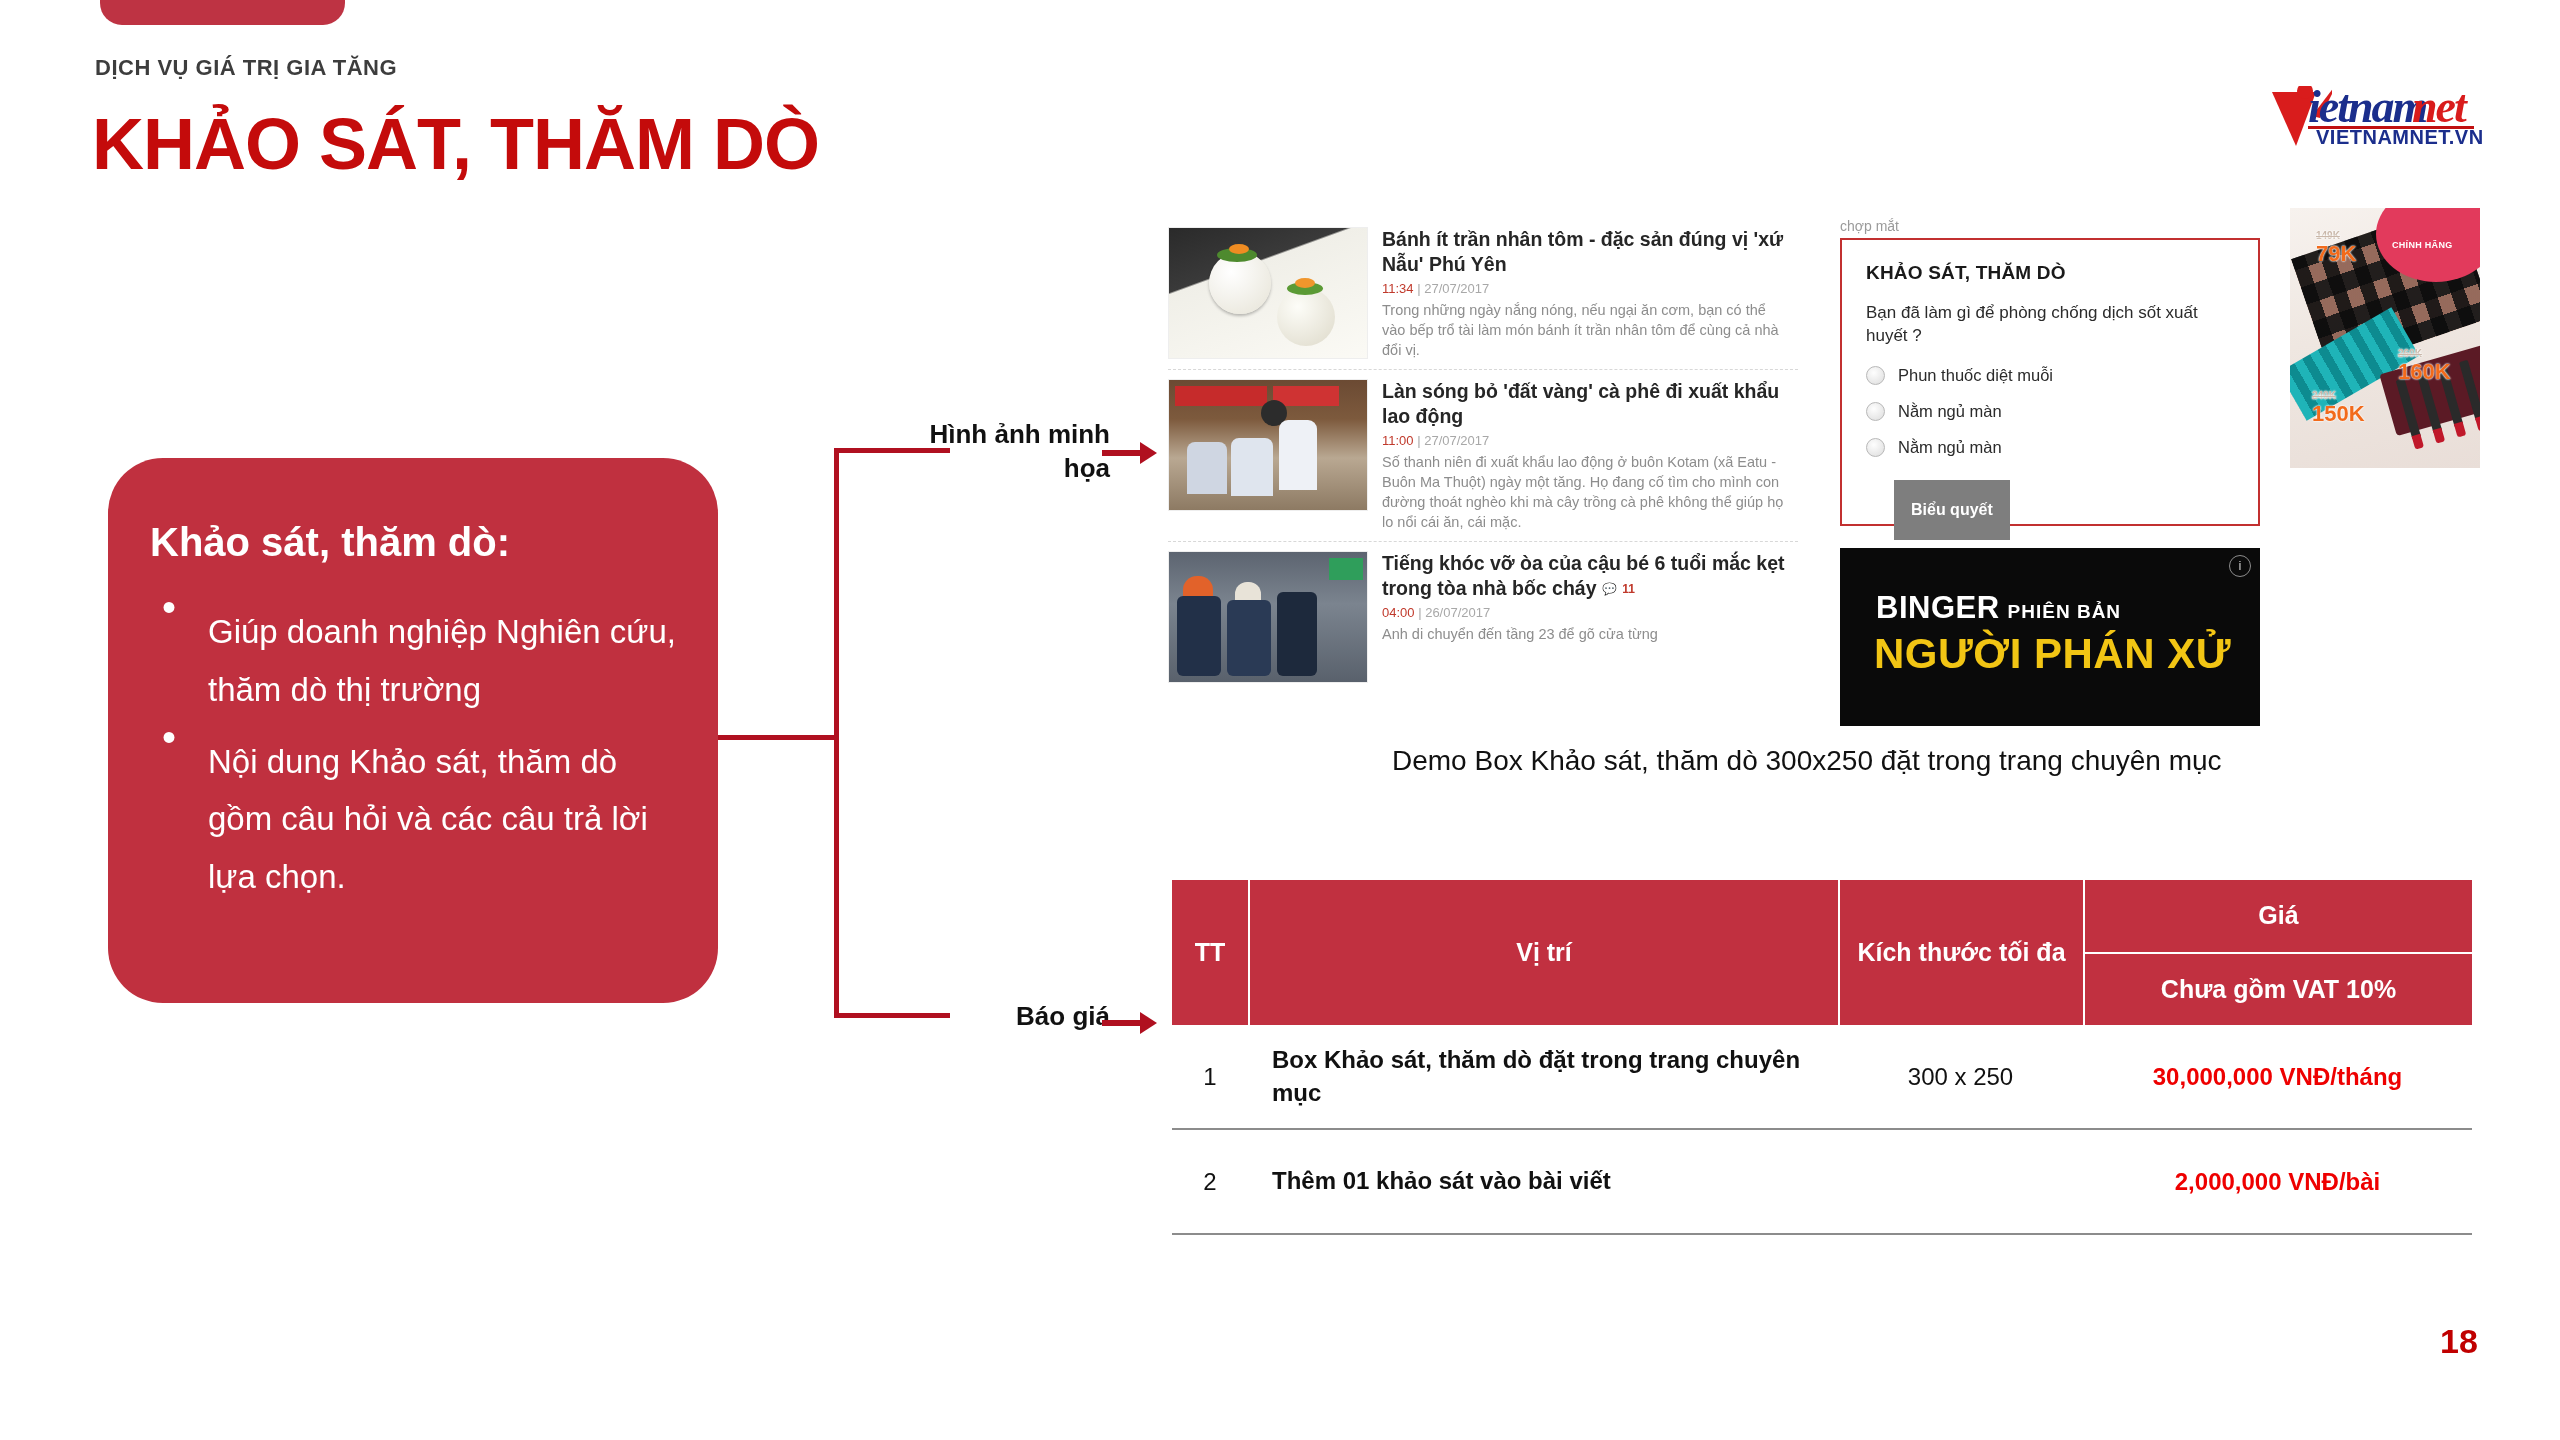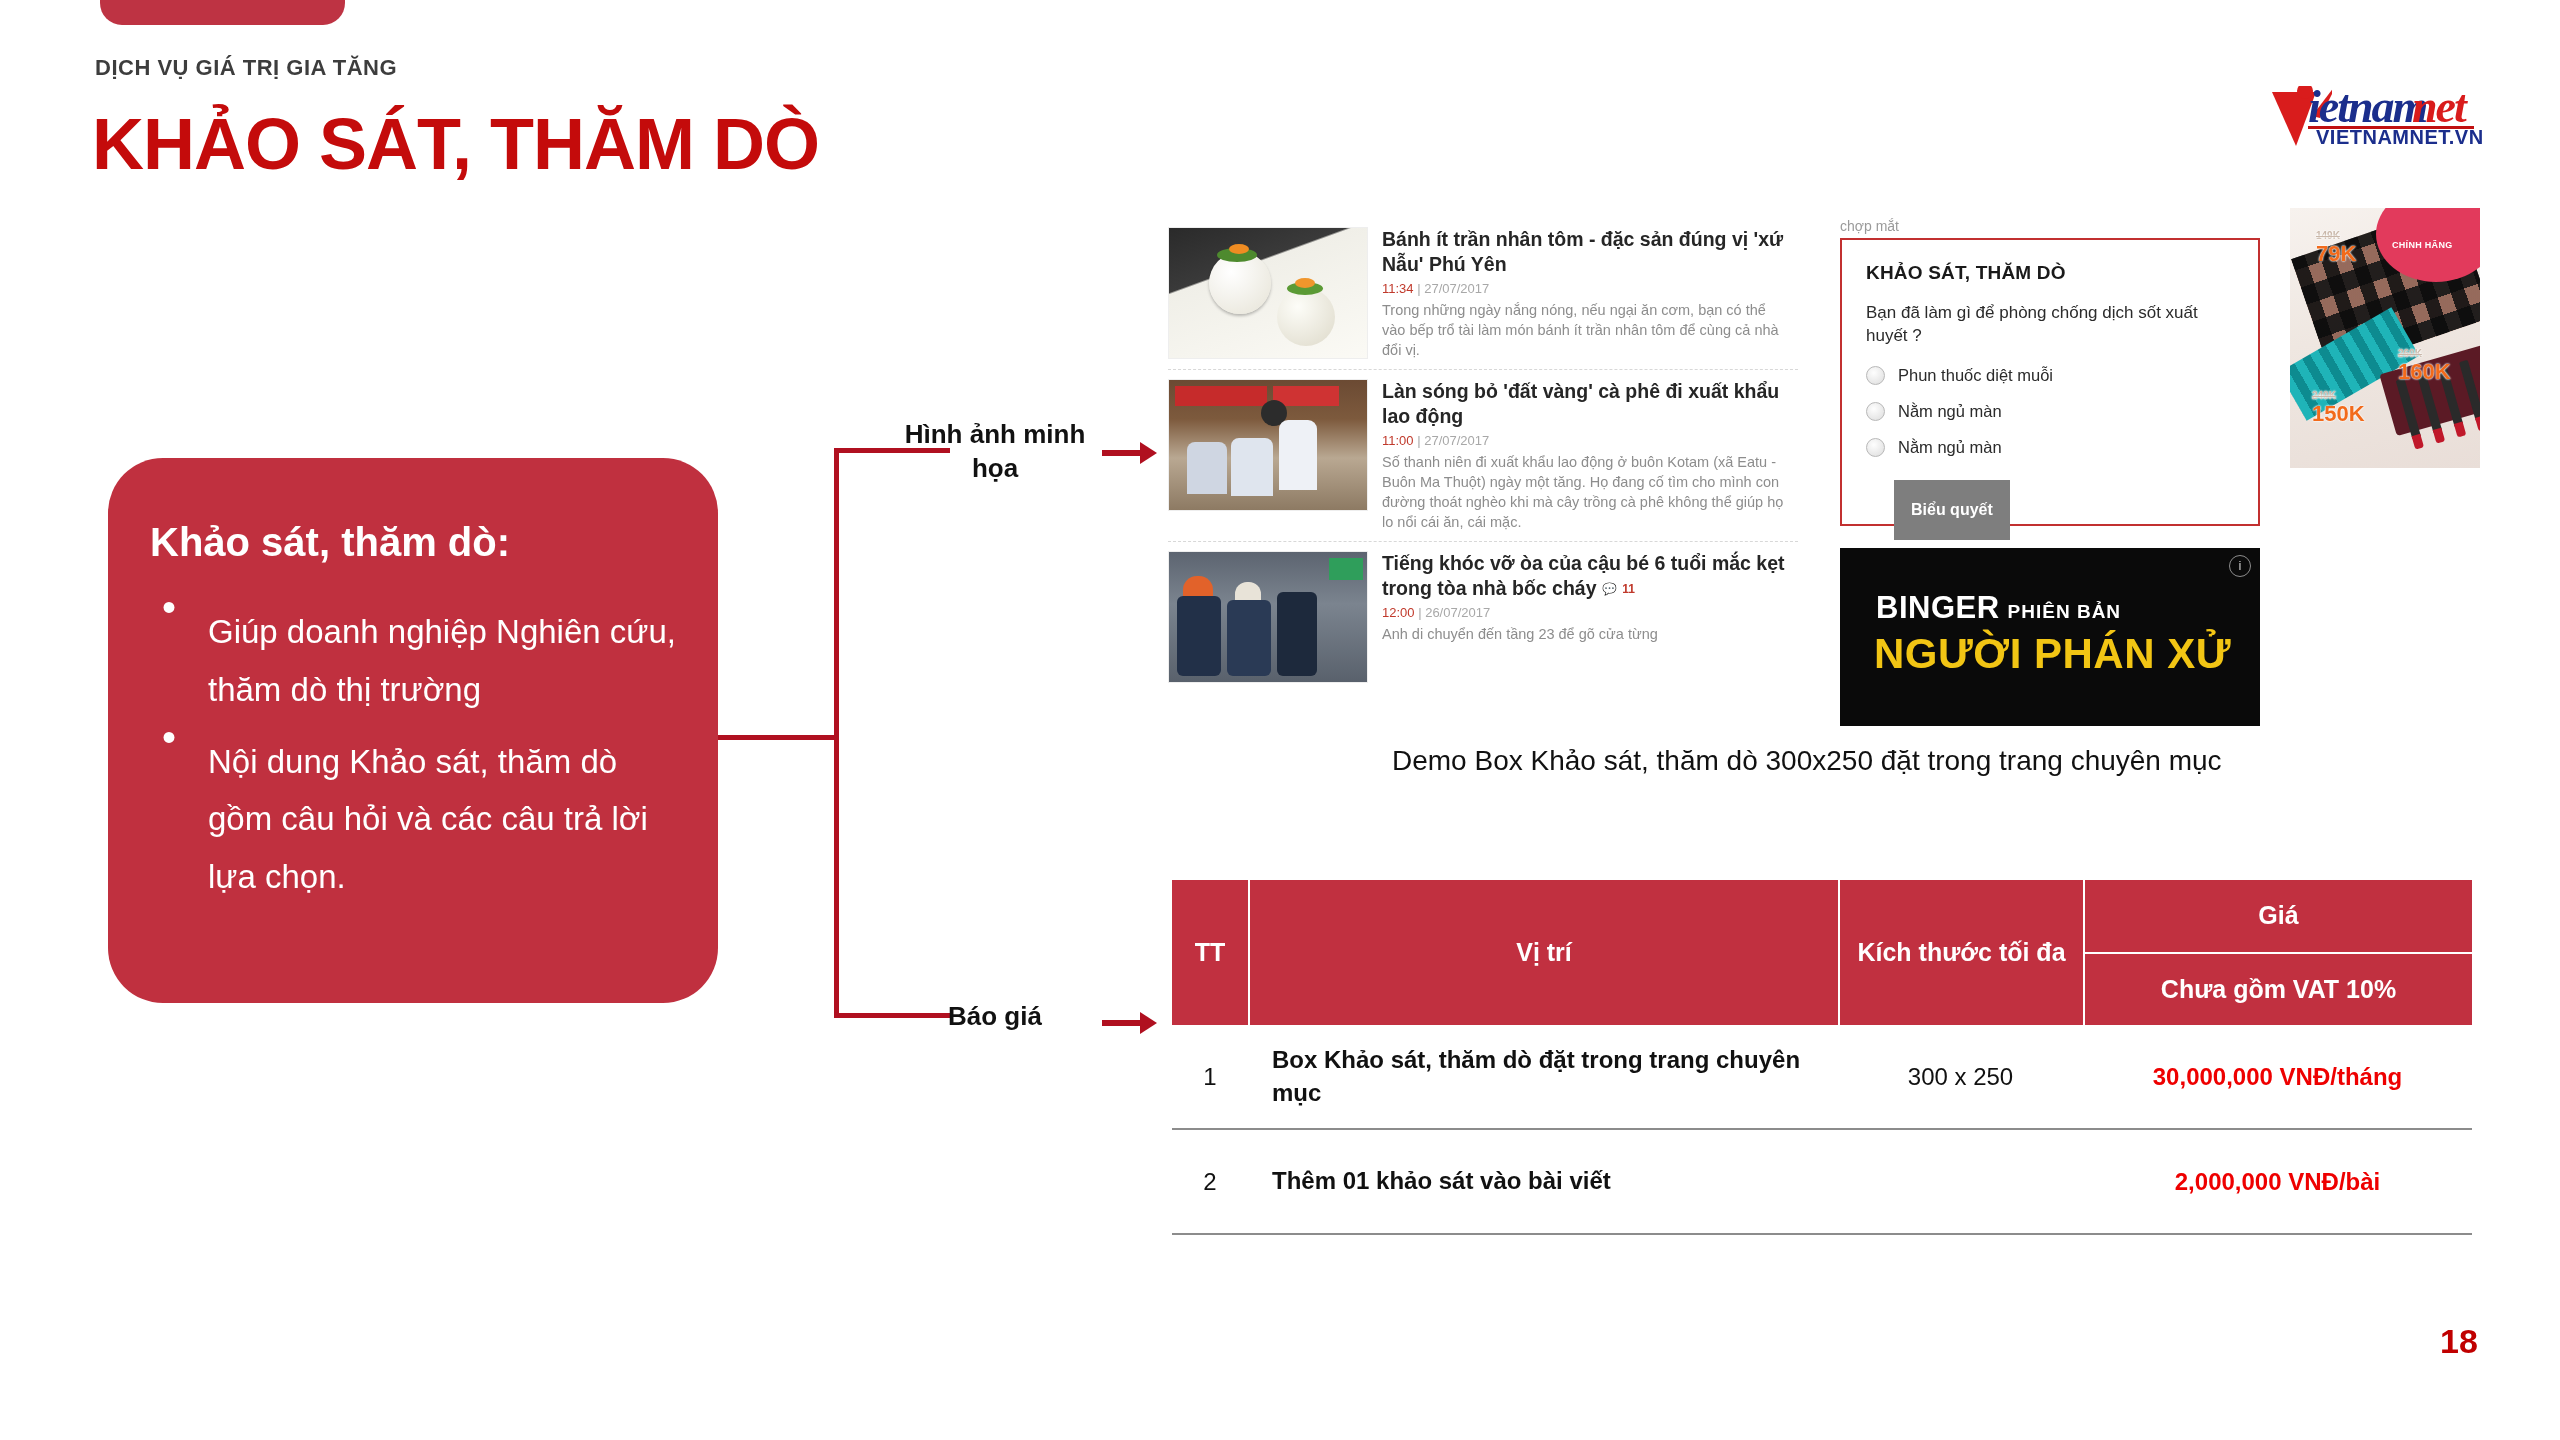--- a/index.html
+++ b/index.html
@@ -61,21 +61,21 @@
   }
   .card li::before {
     content:"\2022"; position:absolute; left:12px; top:-16px; font-size:40px; line-height:1;
   }
 
   
   .conn-v { position:absolute; background:#B01020; }
   .conn-h { position:absolute; background:#B01020; }
   .conn-label {
     position:absolute; font-size:26px; font-weight:bold; color:#111;
-    text-align:center; line-height:1.3;
+    text-align:right; line-height:1.3;
   }
   .arrow { position:absolute; display:flex; align-items:center; }
   .arrow .shaft { width:38px; height:6px; background:#B01020; }
   .arrow .head {
     width:0; height:0; border-top:11px solid transparent;
     border-bottom:11px solid transparent; border-left:17px solid #B01020;
   }
 
   
   .demo { position:absolute; left:1168px; top:218px; width:1312px; height:510px; }
@@ -325,21 +325,21 @@
             <div class="b2"></div>
             <div class="b3"></div>
         </div>
         <div class="news-text">
           <div class="news-title">
             <span>Tiếng khóc vỡ òa của cậu bé 6 tuổi mắc kẹt trong tòa nhà bốc cháy</span>
             <span class="cmt">💬</span>
             <span class="cmt">11</span>
           </div>
           <div class="news-meta">
-            <span class="time">12:00</span>
+            <span class="time">04:00</span>
             | <span>26/07/2017</span>
           </div>
           <div class="news-desc">Anh di chuyển đến tầng 23 để gõ cửa từng</div>
         </div>
       </div>
     </div>
 
     <div class="survey-wrap">
       <div class="chopmat">chợp mắt</div>
       <div class="survey">

